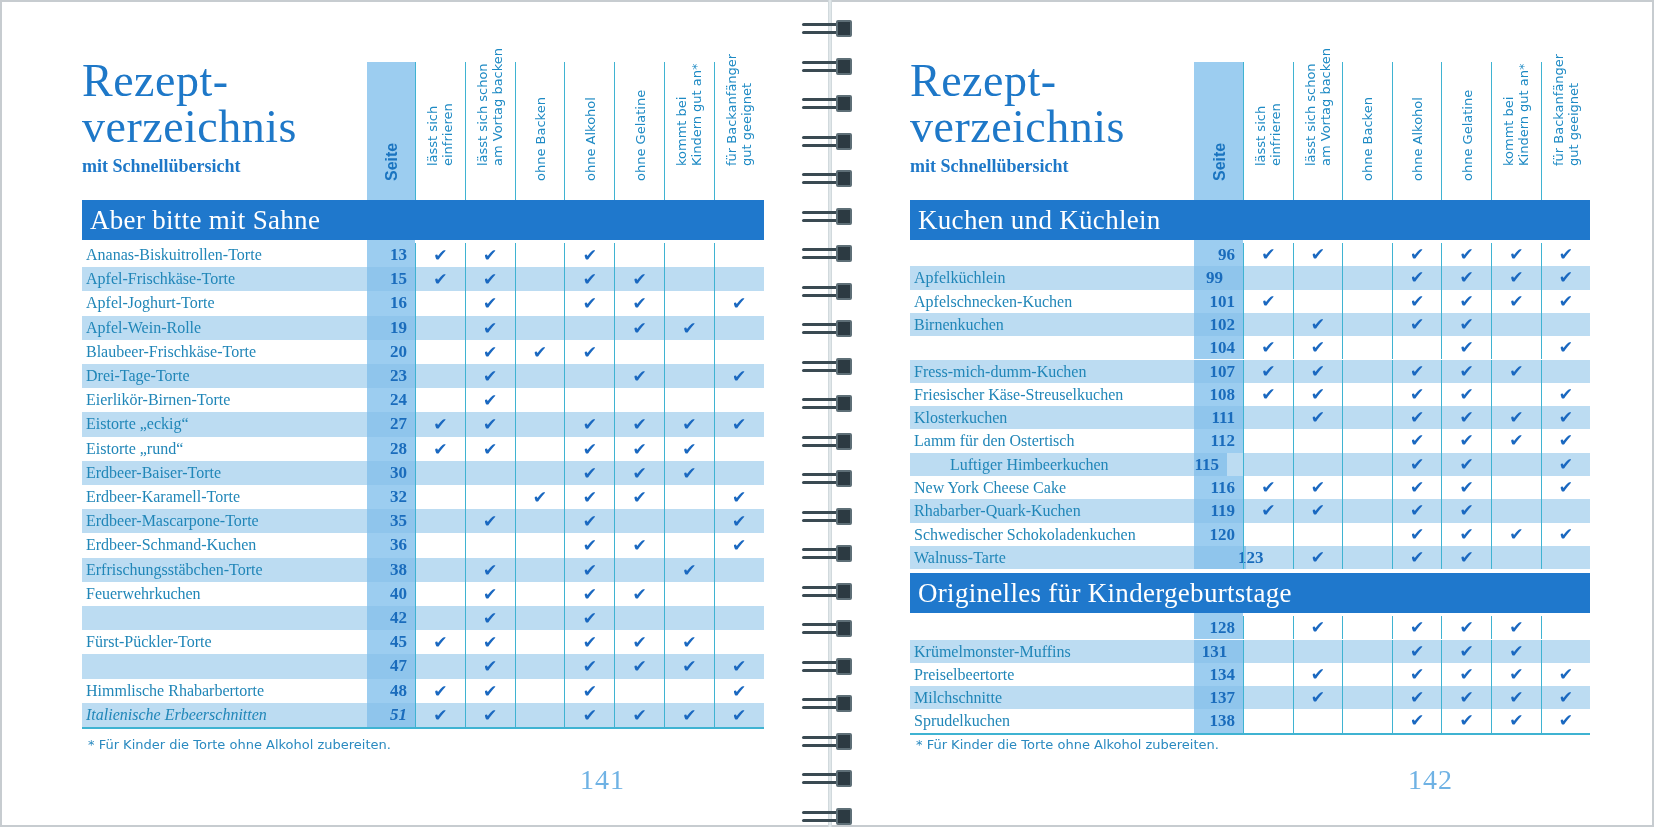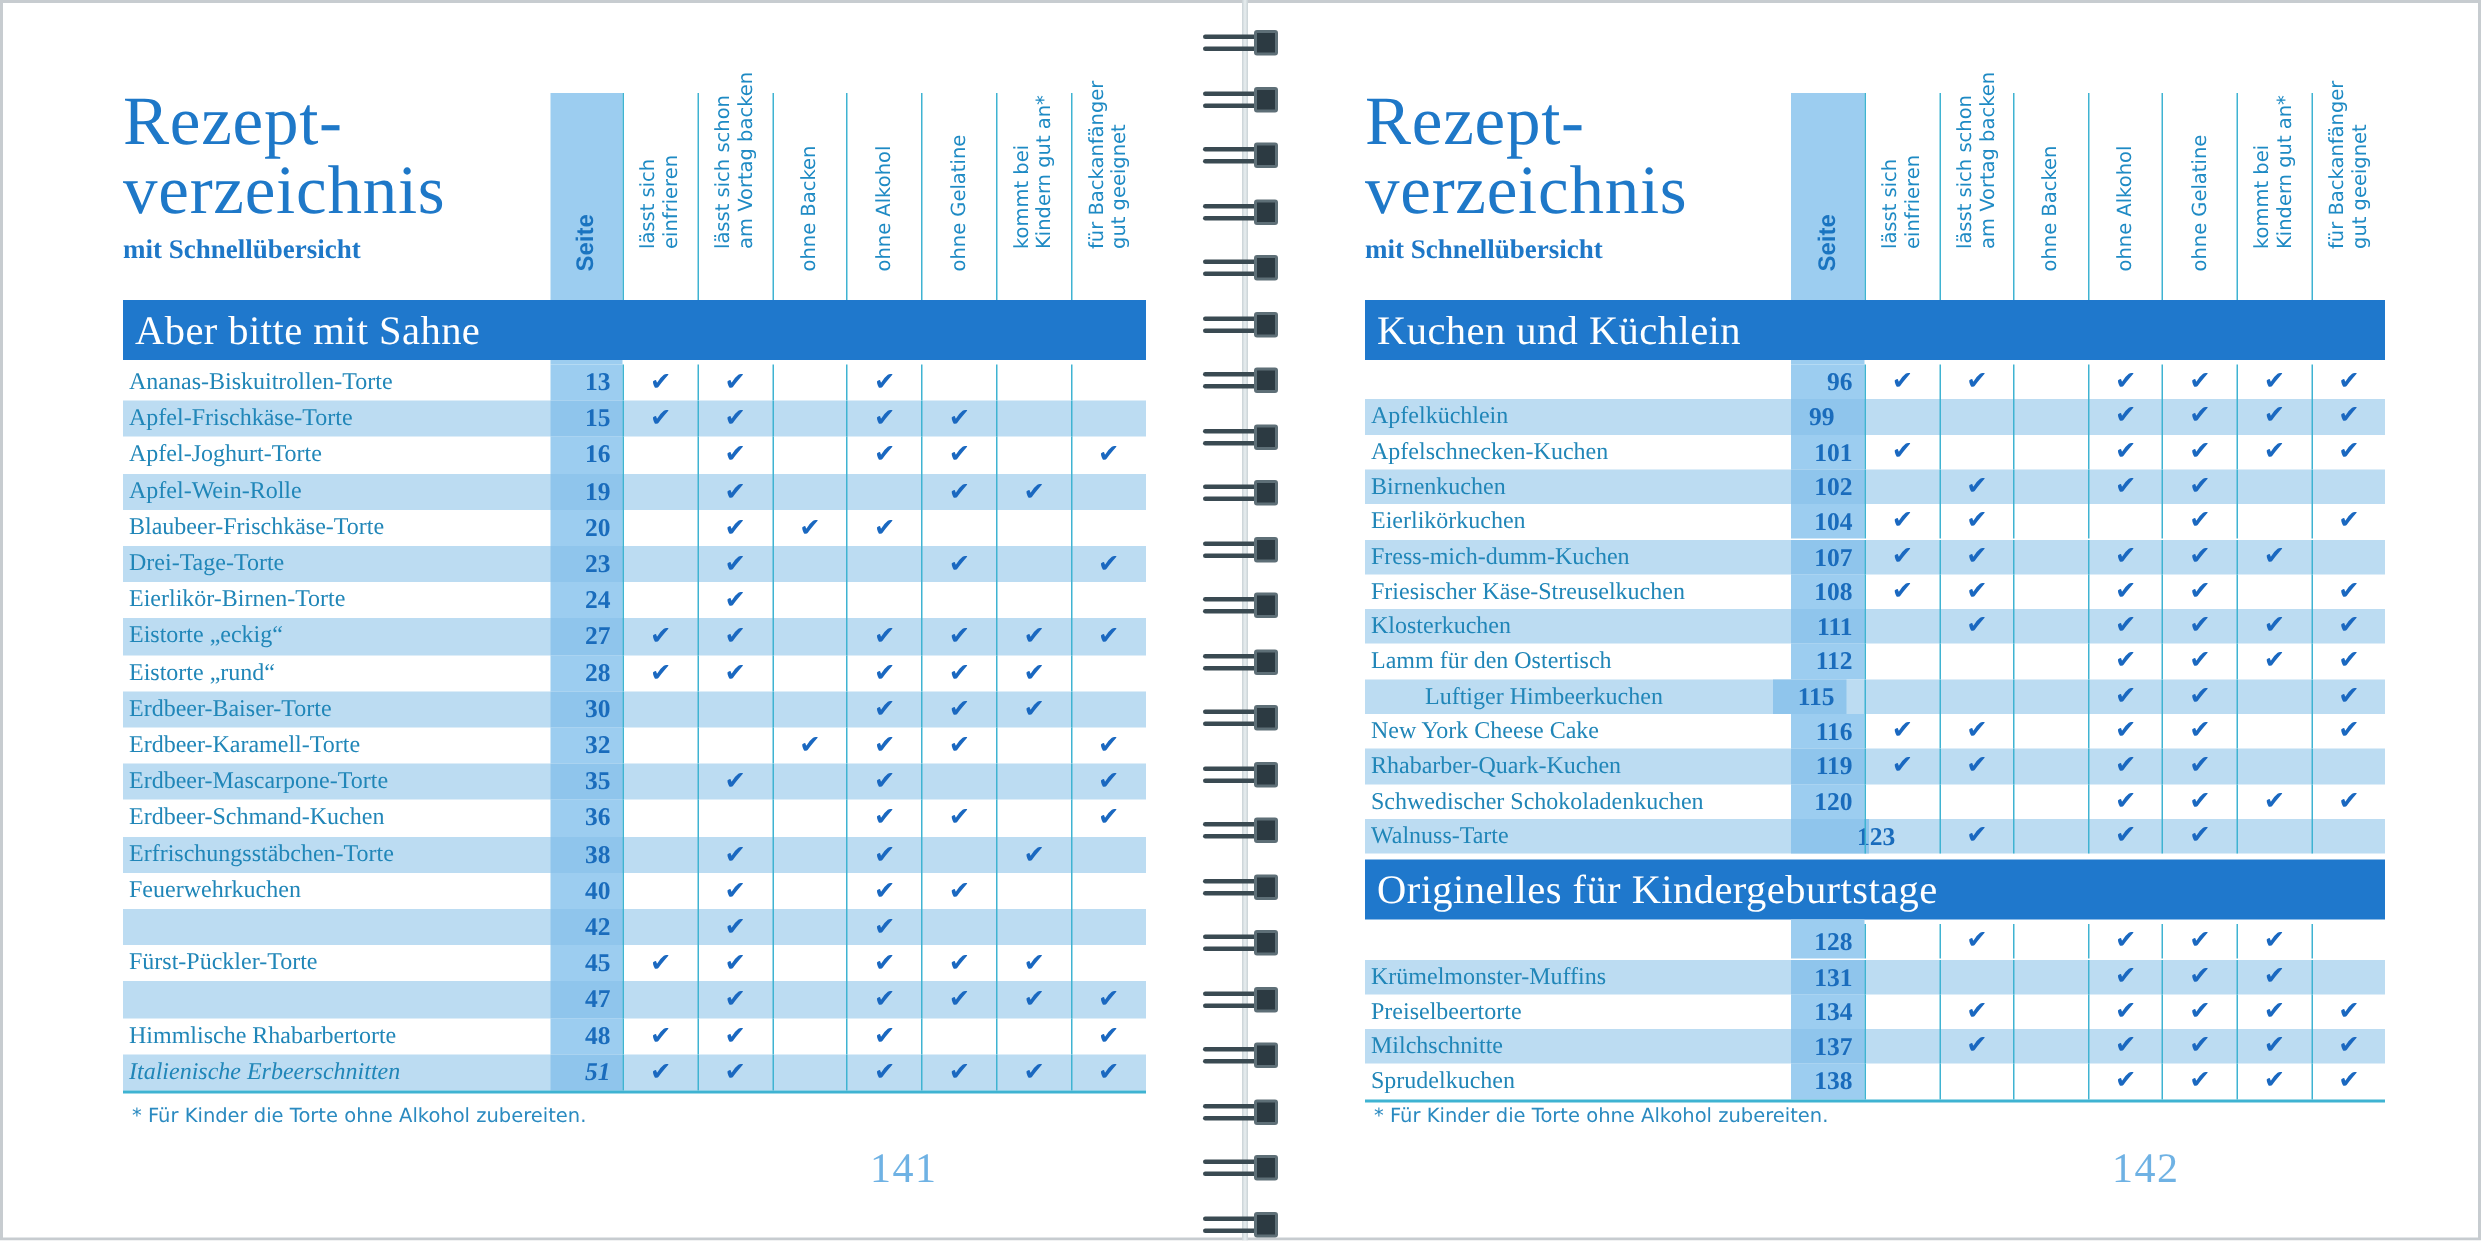--- a/index.html
+++ b/index.html
@@ -529,21 +529,20 @@
         <div class="cell seite" style="left: 284px; width: 49px; line-height: 23.3px;">102</div>
         <div class="cell chk" style="left: 333px; width: 49.6px; line-height: 23.3px;"></div>
         <div class="cell chk" style="left: 382.6px; width: 49.6px; line-height: 23.3px;">✔</div>
         <div class="cell chk" style="left: 432.2px; width: 49.6px; line-height: 23.3px;"></div>
         <div class="cell chk" style="left: 481.8px; width: 49.6px; line-height: 23.3px;">✔</div>
         <div class="cell chk" style="left: 531.4px; width: 49.6px; line-height: 23.3px;">✔</div>
         <div class="cell chk" style="left: 581px; width: 49.6px; line-height: 23.3px;"></div>
         <div class="cell chk" style="left: 630.6px; width: 49.6px; line-height: 23.3px;"></div>
       </div>
       <div class="row" style="top: 274.2px; width: 680.2px; height: 23.3px;">
-        <div class="cell name" style="left: 0px; width: 284px; line-height: 23.3px;">Eierlikörkuchen</div>
         <div class="cell seite" style="left: 284px; width: 49px; line-height: 23.3px;">104</div>
         <div class="cell chk" style="left: 333px; width: 49.6px; line-height: 23.3px;">✔</div>
         <div class="cell chk" style="left: 382.6px; width: 49.6px; line-height: 23.3px;">✔</div>
         <div class="cell chk" style="left: 432.2px; width: 49.6px; line-height: 23.3px;"></div>
         <div class="cell chk" style="left: 481.8px; width: 49.6px; line-height: 23.3px;"></div>
         <div class="cell chk" style="left: 531.4px; width: 49.6px; line-height: 23.3px;">✔</div>
         <div class="cell chk" style="left: 581px; width: 49.6px; line-height: 23.3px;"></div>
         <div class="cell chk" style="left: 630.6px; width: 49.6px; line-height: 23.3px;">✔</div>
       </div>
       <div class="row alt" style="top: 297.5px; width: 680.2px; height: 23.3px;">
@@ -585,21 +584,21 @@
         <div class="cell chk" style="left: 333px; width: 49.6px; line-height: 23.3px;"></div>
         <div class="cell chk" style="left: 382.6px; width: 49.6px; line-height: 23.3px;"></div>
         <div class="cell chk" style="left: 432.2px; width: 49.6px; line-height: 23.3px;"></div>
         <div class="cell chk" style="left: 481.8px; width: 49.6px; line-height: 23.3px;">✔</div>
         <div class="cell chk" style="left: 531.4px; width: 49.6px; line-height: 23.3px;">✔</div>
         <div class="cell chk" style="left: 581px; width: 49.6px; line-height: 23.3px;">✔</div>
         <div class="cell chk" style="left: 630.6px; width: 49.6px; line-height: 23.3px;">✔</div>
       </div>
       <div class="row alt" style="top: 390.7px; width: 680.2px; height: 23.3px;">
         <div class="cell name" style="left: 0px; width: 340px; line-height: 23.3px; padding-left: 40px;">Luftiger Himbeerkuchen</div>
-        <div class="cell seite" style="left: 272px; width: 49px; line-height: 23.3px;">115</div>
+        <div class="cell seite" style="left: 284px; width: 33px; line-height: 23.3px;">115</div>
         <div class="cell chk" style="left: 333px; width: 49.6px; line-height: 23.3px;"></div>
         <div class="cell chk" style="left: 382.6px; width: 49.6px; line-height: 23.3px;"></div>
         <div class="cell chk" style="left: 432.2px; width: 49.6px; line-height: 23.3px;"></div>
         <div class="cell chk" style="left: 481.8px; width: 49.6px; line-height: 23.3px;">✔</div>
         <div class="cell chk" style="left: 531.4px; width: 49.6px; line-height: 23.3px;">✔</div>
         <div class="cell chk" style="left: 581px; width: 49.6px; line-height: 23.3px;"></div>
         <div class="cell chk" style="left: 630.6px; width: 49.6px; line-height: 23.3px;">✔</div>
       </div>
       <div class="row" style="top: 414px; width: 680.2px; height: 23.3px;">
         <div class="cell name" style="left: 0px; width: 284px; line-height: 23.3px;">New York Cheese Cake</div>
@@ -652,21 +651,21 @@
         <div class="cell chk" style="left: 333px; width: 49.6px; line-height: 23.3px;"></div>
         <div class="cell chk" style="left: 382.6px; width: 49.6px; line-height: 23.3px;">✔</div>
         <div class="cell chk" style="left: 432.2px; width: 49.6px; line-height: 23.3px;"></div>
         <div class="cell chk" style="left: 481.8px; width: 49.6px; line-height: 23.3px;">✔</div>
         <div class="cell chk" style="left: 531.4px; width: 49.6px; line-height: 23.3px;">✔</div>
         <div class="cell chk" style="left: 581px; width: 49.6px; line-height: 23.3px;">✔</div>
         <div class="cell chk" style="left: 630.6px; width: 49.6px; line-height: 23.3px;"></div>
       </div>
       <div class="row alt" style="top: 577.5px; width: 680.2px; height: 23.3px;">
         <div class="cell name" style="left: 0px; width: 284px; line-height: 23.3px;">Krümelmonster-Muffins</div>
-        <div class="cell seite" style="left: 284px; width: 49px; line-height: 23.3px;">131</div>
+        <div class="cell seite" style="left: 284px; width: 49px; line-height: 23.3px; text-align: center;">131</div>
         <div class="cell chk" style="left: 333px; width: 49.6px; line-height: 23.3px;"></div>
         <div class="cell chk" style="left: 382.6px; width: 49.6px; line-height: 23.3px;"></div>
         <div class="cell chk" style="left: 432.2px; width: 49.6px; line-height: 23.3px;"></div>
         <div class="cell chk" style="left: 481.8px; width: 49.6px; line-height: 23.3px;">✔</div>
         <div class="cell chk" style="left: 531.4px; width: 49.6px; line-height: 23.3px;">✔</div>
         <div class="cell chk" style="left: 581px; width: 49.6px; line-height: 23.3px;">✔</div>
         <div class="cell chk" style="left: 630.6px; width: 49.6px; line-height: 23.3px;"></div>
       </div>
       <div class="row" style="top: 600.8px; width: 680.2px; height: 23.3px;">
         <div class="cell name" style="left: 0px; width: 284px; line-height: 23.3px;">Preiselbeertorte</div>

